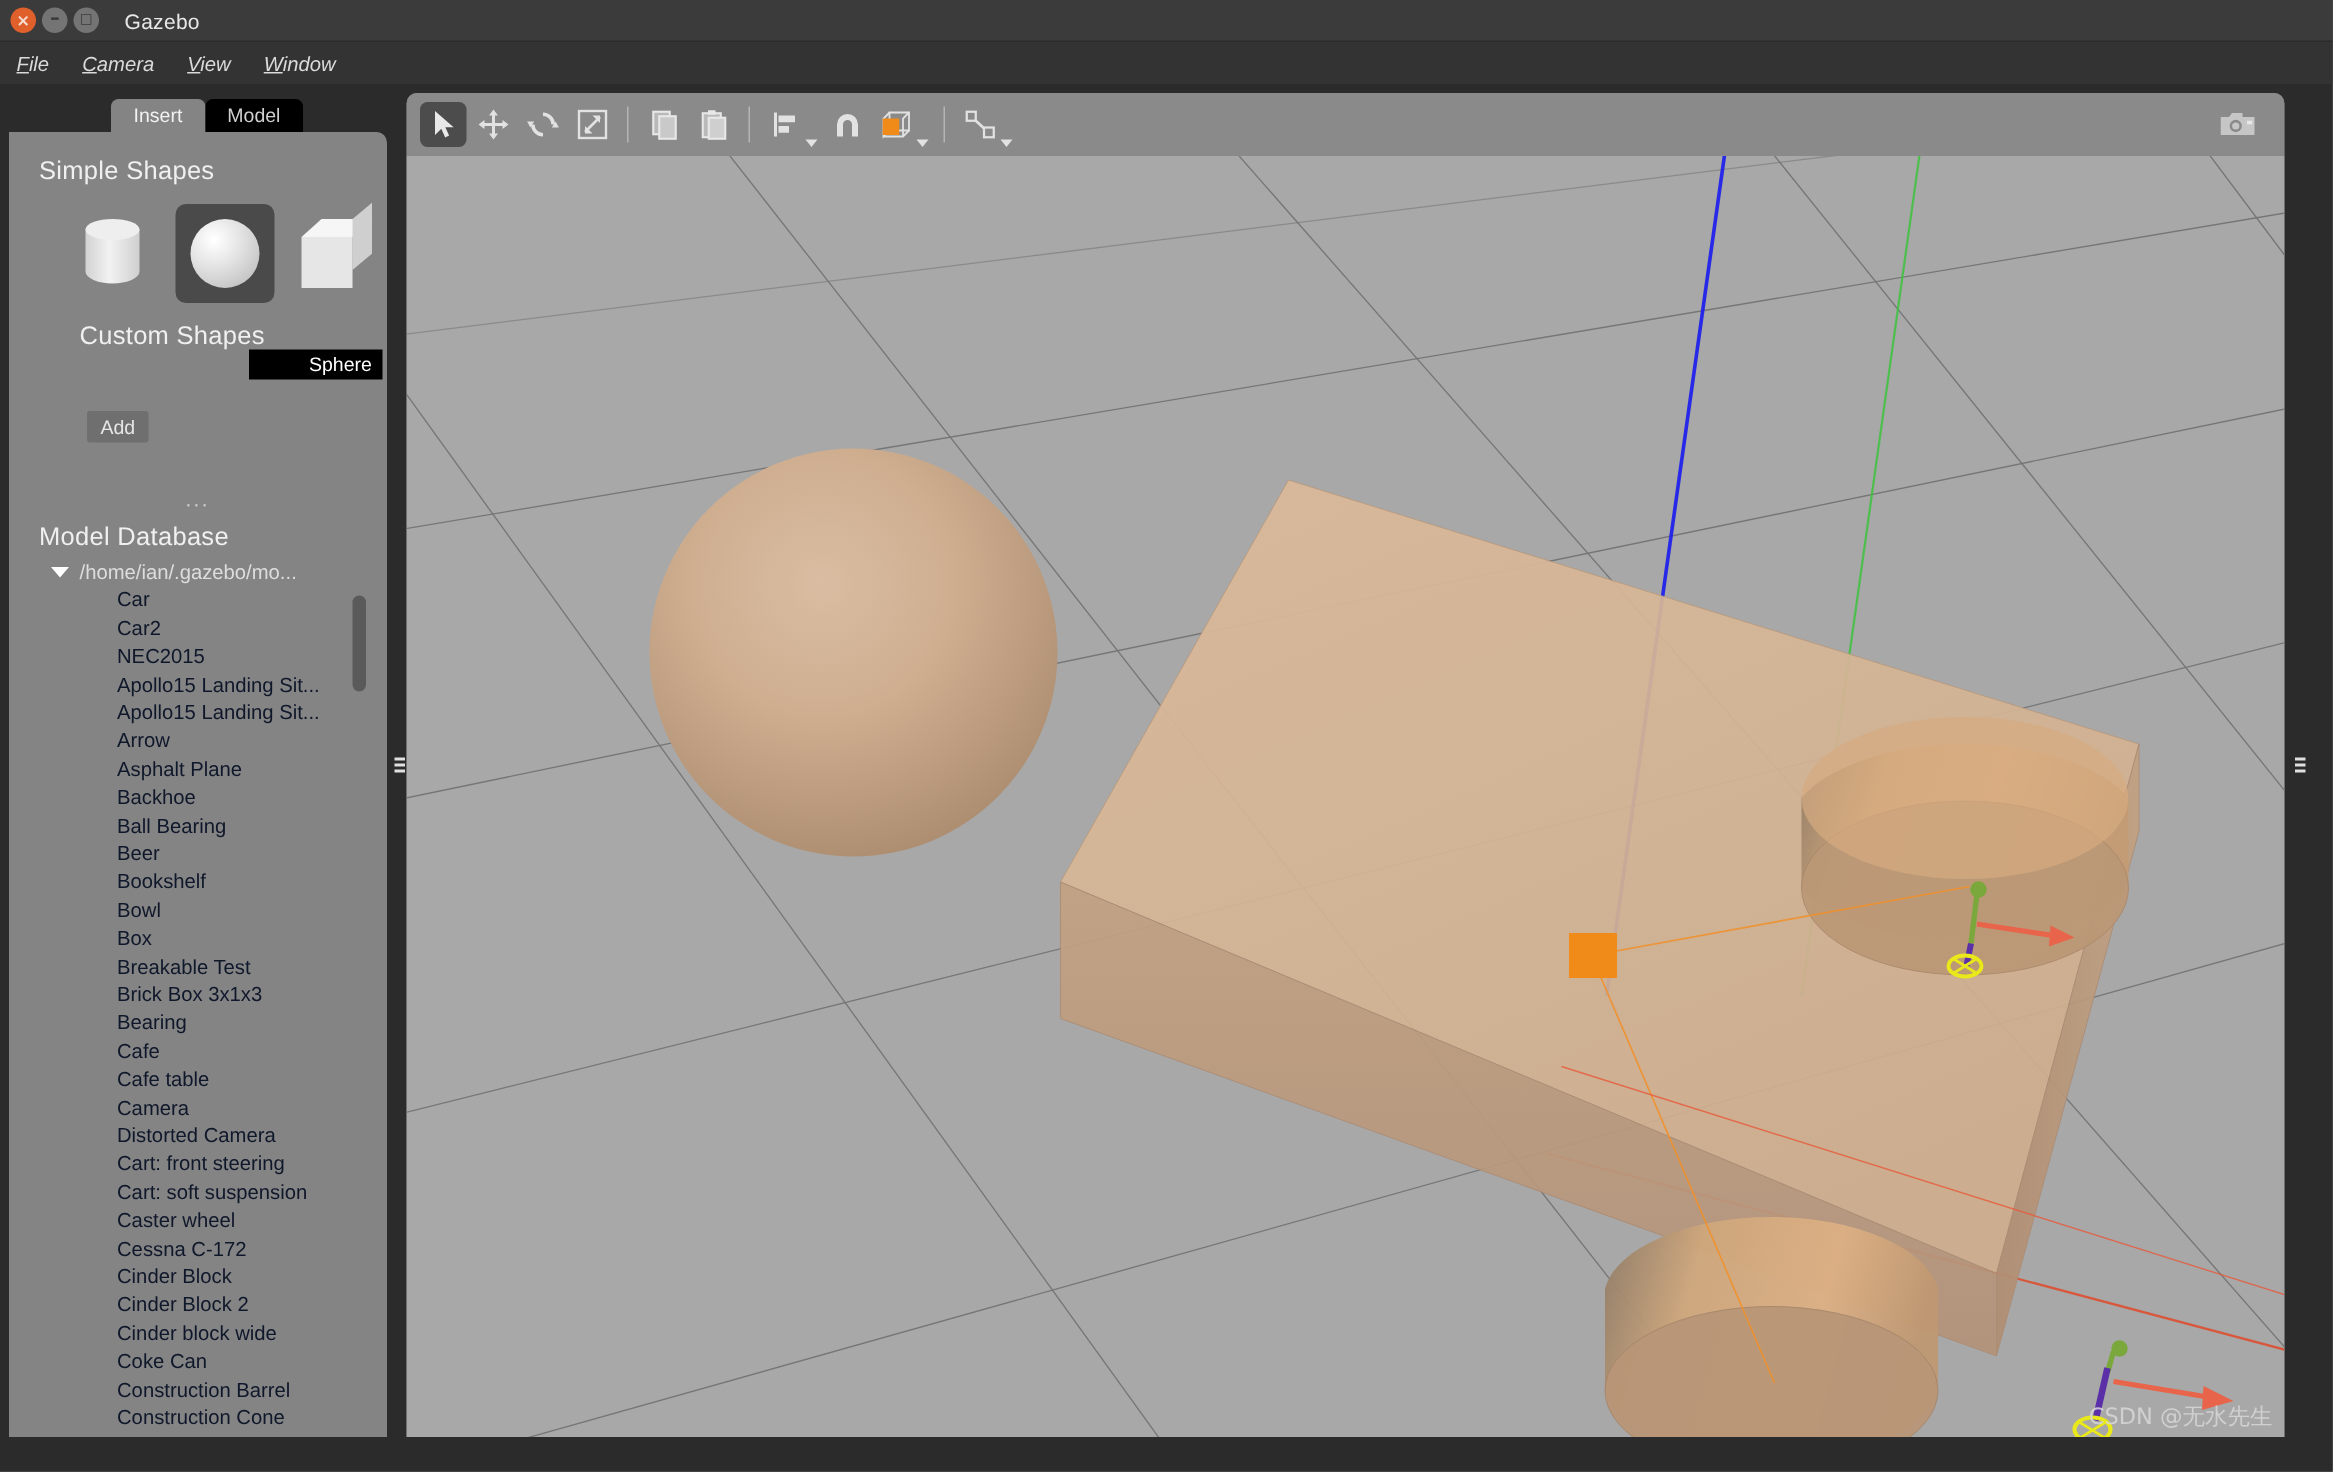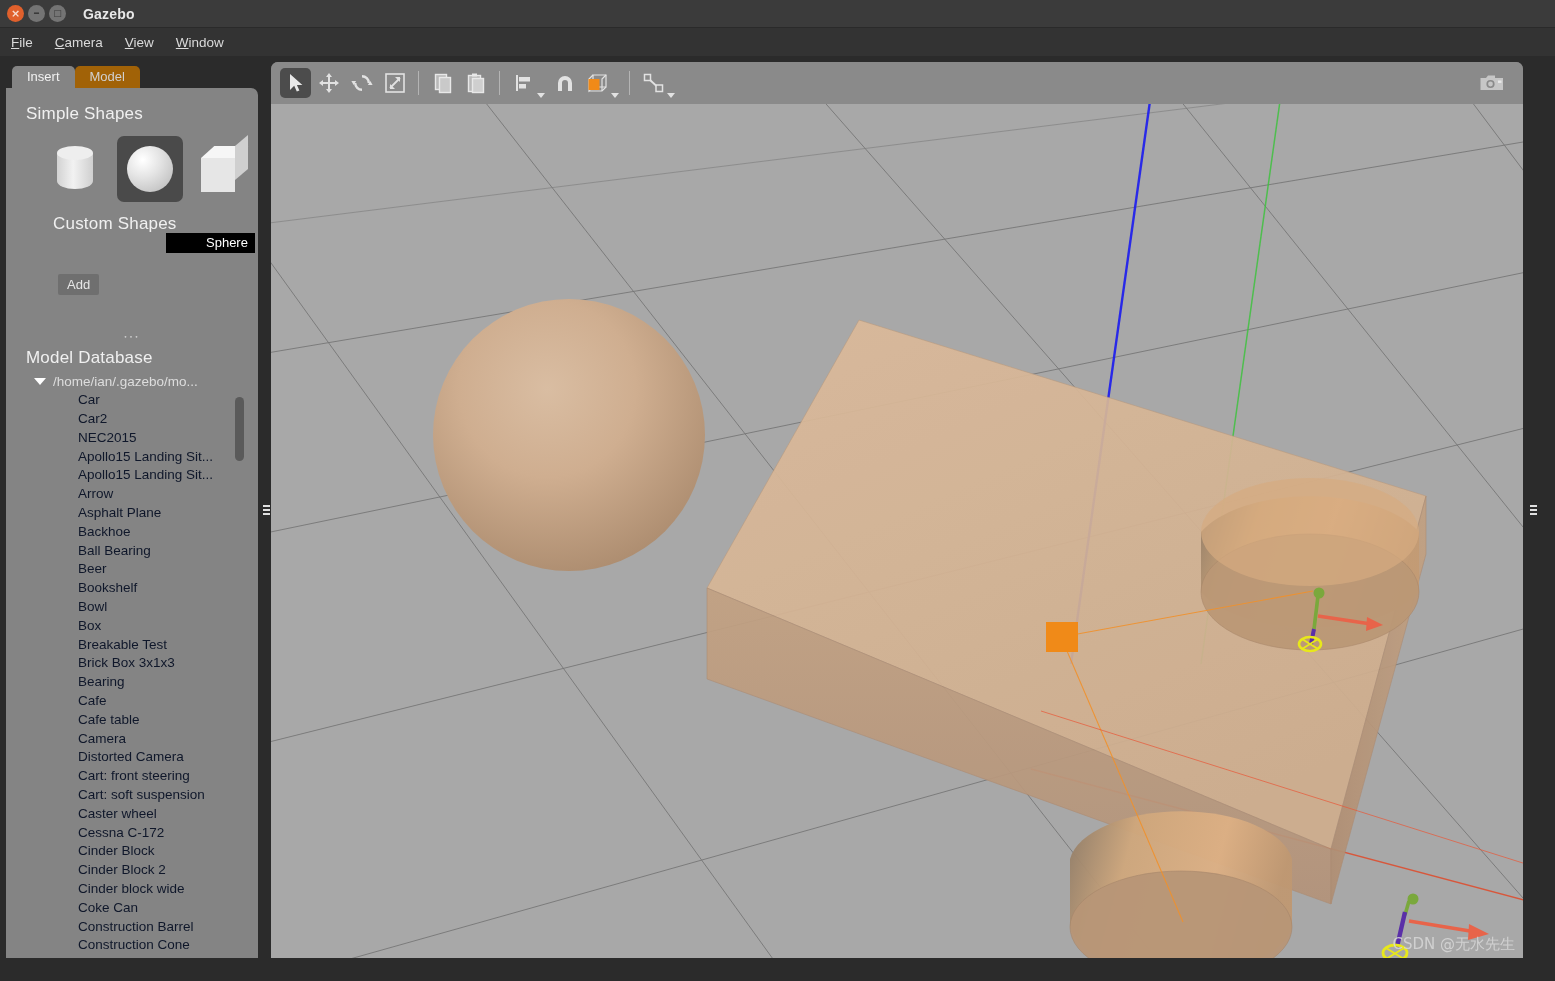--- a/index.html
+++ b/index.html
@@ -24,44 +24,44 @@
     display: flex; align-items: center; justify-content: center;
     font-size: 10px; color: #2b2b2b; line-height: 1;
   }
   .wbtn.close { background: #e0602c; color: #f6ddd2; font-size: 11px; }
   .wbtn.min   { background: #747474; }
   .wbtn.max   { background: #747474; }
   .wbtn .glyph { font-family: "DejaVu Sans", sans-serif; font-weight: bold; }
   .wbtn.min .glyph  { font-size: 13px; margin-top: -3px; color:#3a3a3a; }
   .wbtn.max .glyph  { font-size: 9px; color:#3a3a3a; }
   .wtitle {
-    margin-left: 17px; color: #e8e8e8; font-size: 14px; font-weight: bold;
+    margin-left: 17px; color: #e8e8e8; font-size: 14px; font-weight: normal;
     letter-spacing: .2px;
   }
 
   
   .menubar {
     position: absolute; left: 0; top: 28px; width: 1555px; height: 28px;
-    background: #333333; display: flex; align-items: center; padding-left: 11px;
+    background: #333333; display: flex; align-items: center; padding-left: 11px; font-style: italic;
   }
   .menuitem {
     color: #dadada; font-size: 13.5px; padding: 3px 12px 3px 0; margin-right: 10px;
     cursor: default;
   }
   .menuitem u { text-decoration: underline; }
 
   
   .leftpanel { position: absolute; left: 6px; top: 62px; width: 258px; height: 896px; }
-  .tabs { display: flex; height: 26px; align-items: flex-end; padding-left: 6px; }
+  .tabs { display: flex; height: 26px; align-items: flex-end; padding-left: 6px; justify-content: center; }
   .tab {
     font-size: 13px; padding: 4px 15px 5px 15px;
     border-radius: 5px 5px 0 0; line-height: 1;
   }
   .tab.active   { background: #848484; color: #f2f2f2; }
-  .tab.inactive { background: #a16207; color: #d0d0d0; }
+  .tab.inactive { background: #000000; color: #d0d0d0; }
   .panelbody {
     position: relative; height: 870px; width: 252px;
     background: #848484; border-radius: 0 7px 0 0;
     border-top-left-radius: 0;
   }
   .sectionlabel {
     color: #f0f0f0; font-size: 17px; padding: 16px 0 0 20px; letter-spacing: .2px;
   }
   .shaperow { display: flex; gap: 10px; padding: 12px 0 0 36px; align-items: center; }
   .shapebtn {

